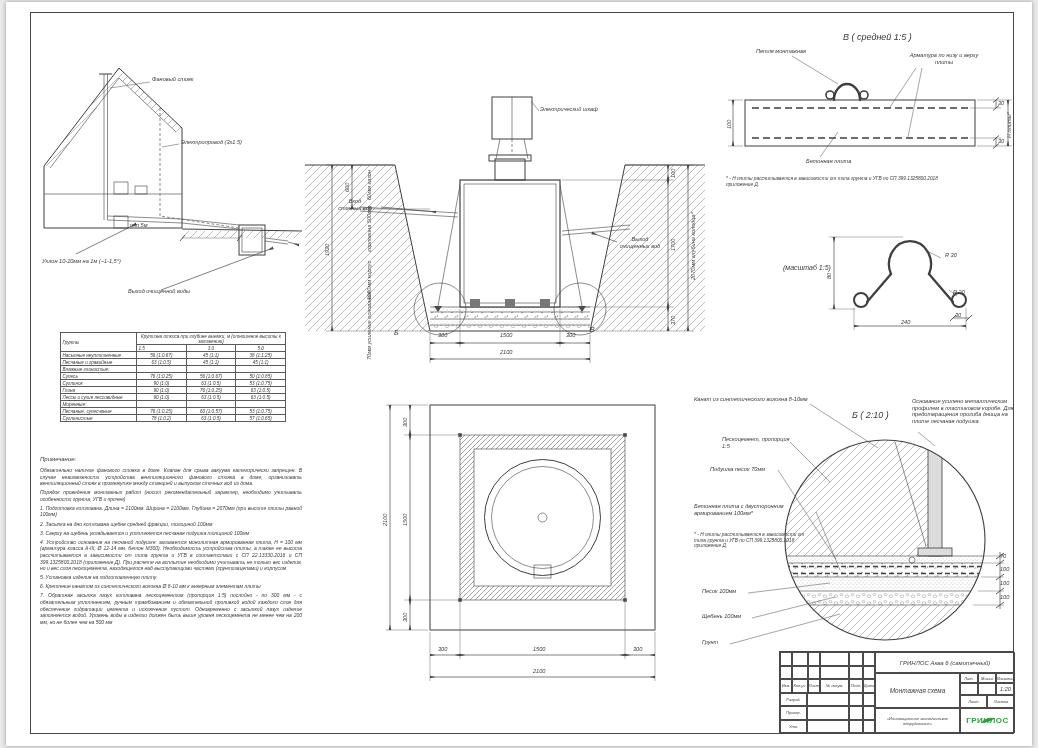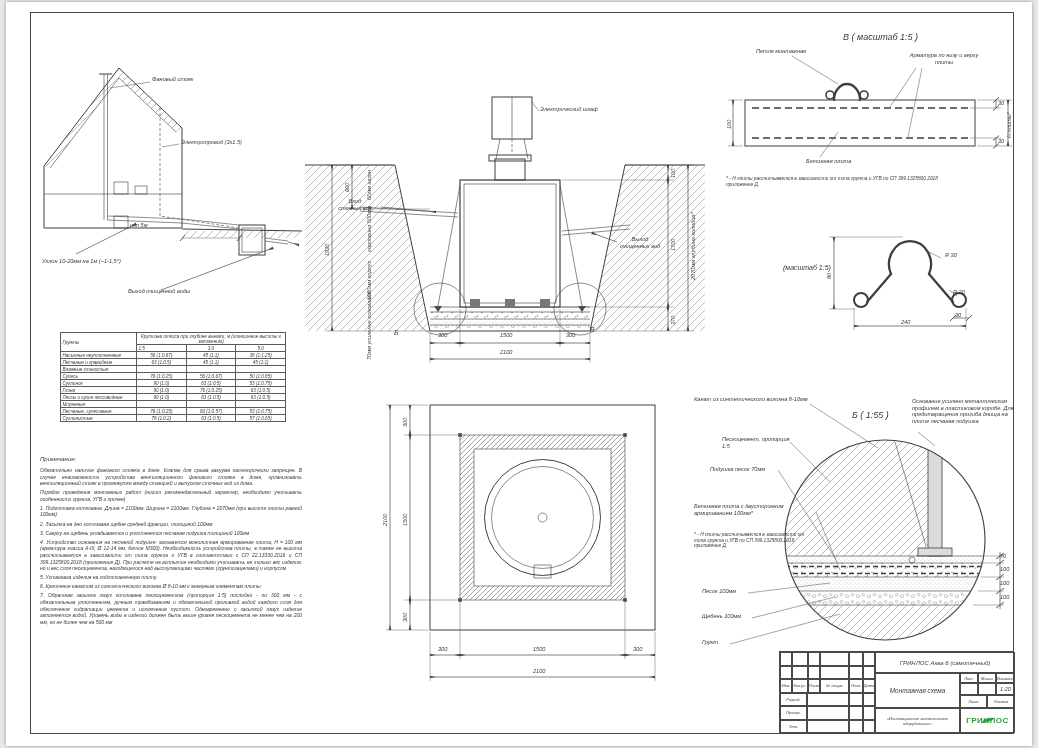--- a/index.html
+++ b/index.html
@@ -234,21 +234,21 @@
   <line x1="250" y1="110" x2="281" y2="110" class="ext"></line>
   <line x1="257" y1="118" x2="292" y2="118" class="ext"></line>
   <line x1="276" y1="72" x2="276" y2="80" class="dim"></line>
   <line x1="276" y1="110" x2="276" y2="118" class="dim"></line>
   <line x1="288" y1="72" x2="288" y2="118" class="dim" marker-start="url(#dar)" marker-end="url(#dar)"></line>
   <line x1="273" y1="74.5" x2="279" y2="69.5" class="tick"></line>
   <line x1="273" y1="82.5" x2="279" y2="77.5" class="tick"></line>
   <line x1="273" y1="112.5" x2="279" y2="107.5" class="tick"></line>
   <line x1="273" y1="120.5" x2="279" y2="115.5" class="tick"></line>
 </svg>
-<span class="L big" style="left:843px;top:32px">В ( масштаб 1:5 )</span>
+<span class="L big" style="left:843px;top:32px">В ( средней 1:5 )</span>
 <span class="L" style="left:756px;top:48px">Петля монтажная</span>
 <span class="L w c" style="left:902px;top:52px;width:84px">Арматура по низу и верху плиты</span>
 <span class="L" style="left:806px;top:158px">Бетонная плита</span>
 <span class="L w tiny" style="left:726px;top:176px;width:238px">* - Н плиты рассчитывается в зависимости от типа грунта и УГВ по СП 399.1325800.2018 приложение Д.</span>
 <span class="L R" style="left:726px;top:129px">100</span>
 <span class="L" style="left:998px;top:100px">30</span>
 <span class="L" style="left:998px;top:138px">30</span>
 <span class="L R" style="left:1006px;top:138px">Н плиты*</span>
 
 <svg style="left:805px;top:222px" width="215" height="125" viewBox="0 0 215 125">
@@ -359,21 +359,21 @@
   <line x1="291" y1="187" x2="314" y2="187" class="ext"></line>
   <line x1="288" y1="201" x2="314" y2="201" class="ext"></line>
   <line x1="283" y1="215" x2="314" y2="215" class="ext"></line>
   <line x1="310" y1="162" x2="310" y2="219" class="dim"></line>
   <line x1="306" y1="169" x2="314" y2="163" class="tick"></line>
   <line x1="306" y1="176" x2="314" y2="170" class="tick"></line>
   <line x1="306" y1="190" x2="314" y2="184" class="tick"></line>
   <line x1="306" y1="204" x2="314" y2="198" class="tick"></line>
   <line x1="306" y1="218" x2="314" y2="212" class="tick"></line>
 </svg>
-<span class="L big" style="left:852px;top:410px">Б ( 1:55 )</span>
+<span class="L big" style="left:852px;top:410px">Б ( 2:10 )</span>
 <span class="L w" style="left:694px;top:396px;width:118px">Канат из синтетического волокна 8-10мм</span>
 <span class="L w" style="left:722px;top:436px;width:70px">Пескоцемент, пропорция 1:5</span>
 <span class="L" style="left:710px;top:466px">Подушка песок 70мм</span>
 <span class="L w" style="left:694px;top:503px;width:118px">Бетонная плита с двусторонним армированием 100мм*</span>
 <span class="L w tiny" style="left:694px;top:532px;width:120px">* - Н плиты рассчитывается в зависимости от типа грунта и УГВ по СП 399.1325800.2018 приложение Д.</span>
 <span class="L" style="left:702px;top:588px">Песок 100мм</span>
 <span class="L" style="left:702px;top:613px">Щебень 100мм</span>
 <span class="L" style="left:702px;top:639px">Грунт</span>
 <span class="L w" style="left:912px;top:398px;width:102px">Основание усилено металлическим профилем в пластиковом коробе. Для предотвращения прогиба днища на плите песчаная подушка</span>
 <span class="L" style="left:1000px;top:553px">70</span>

